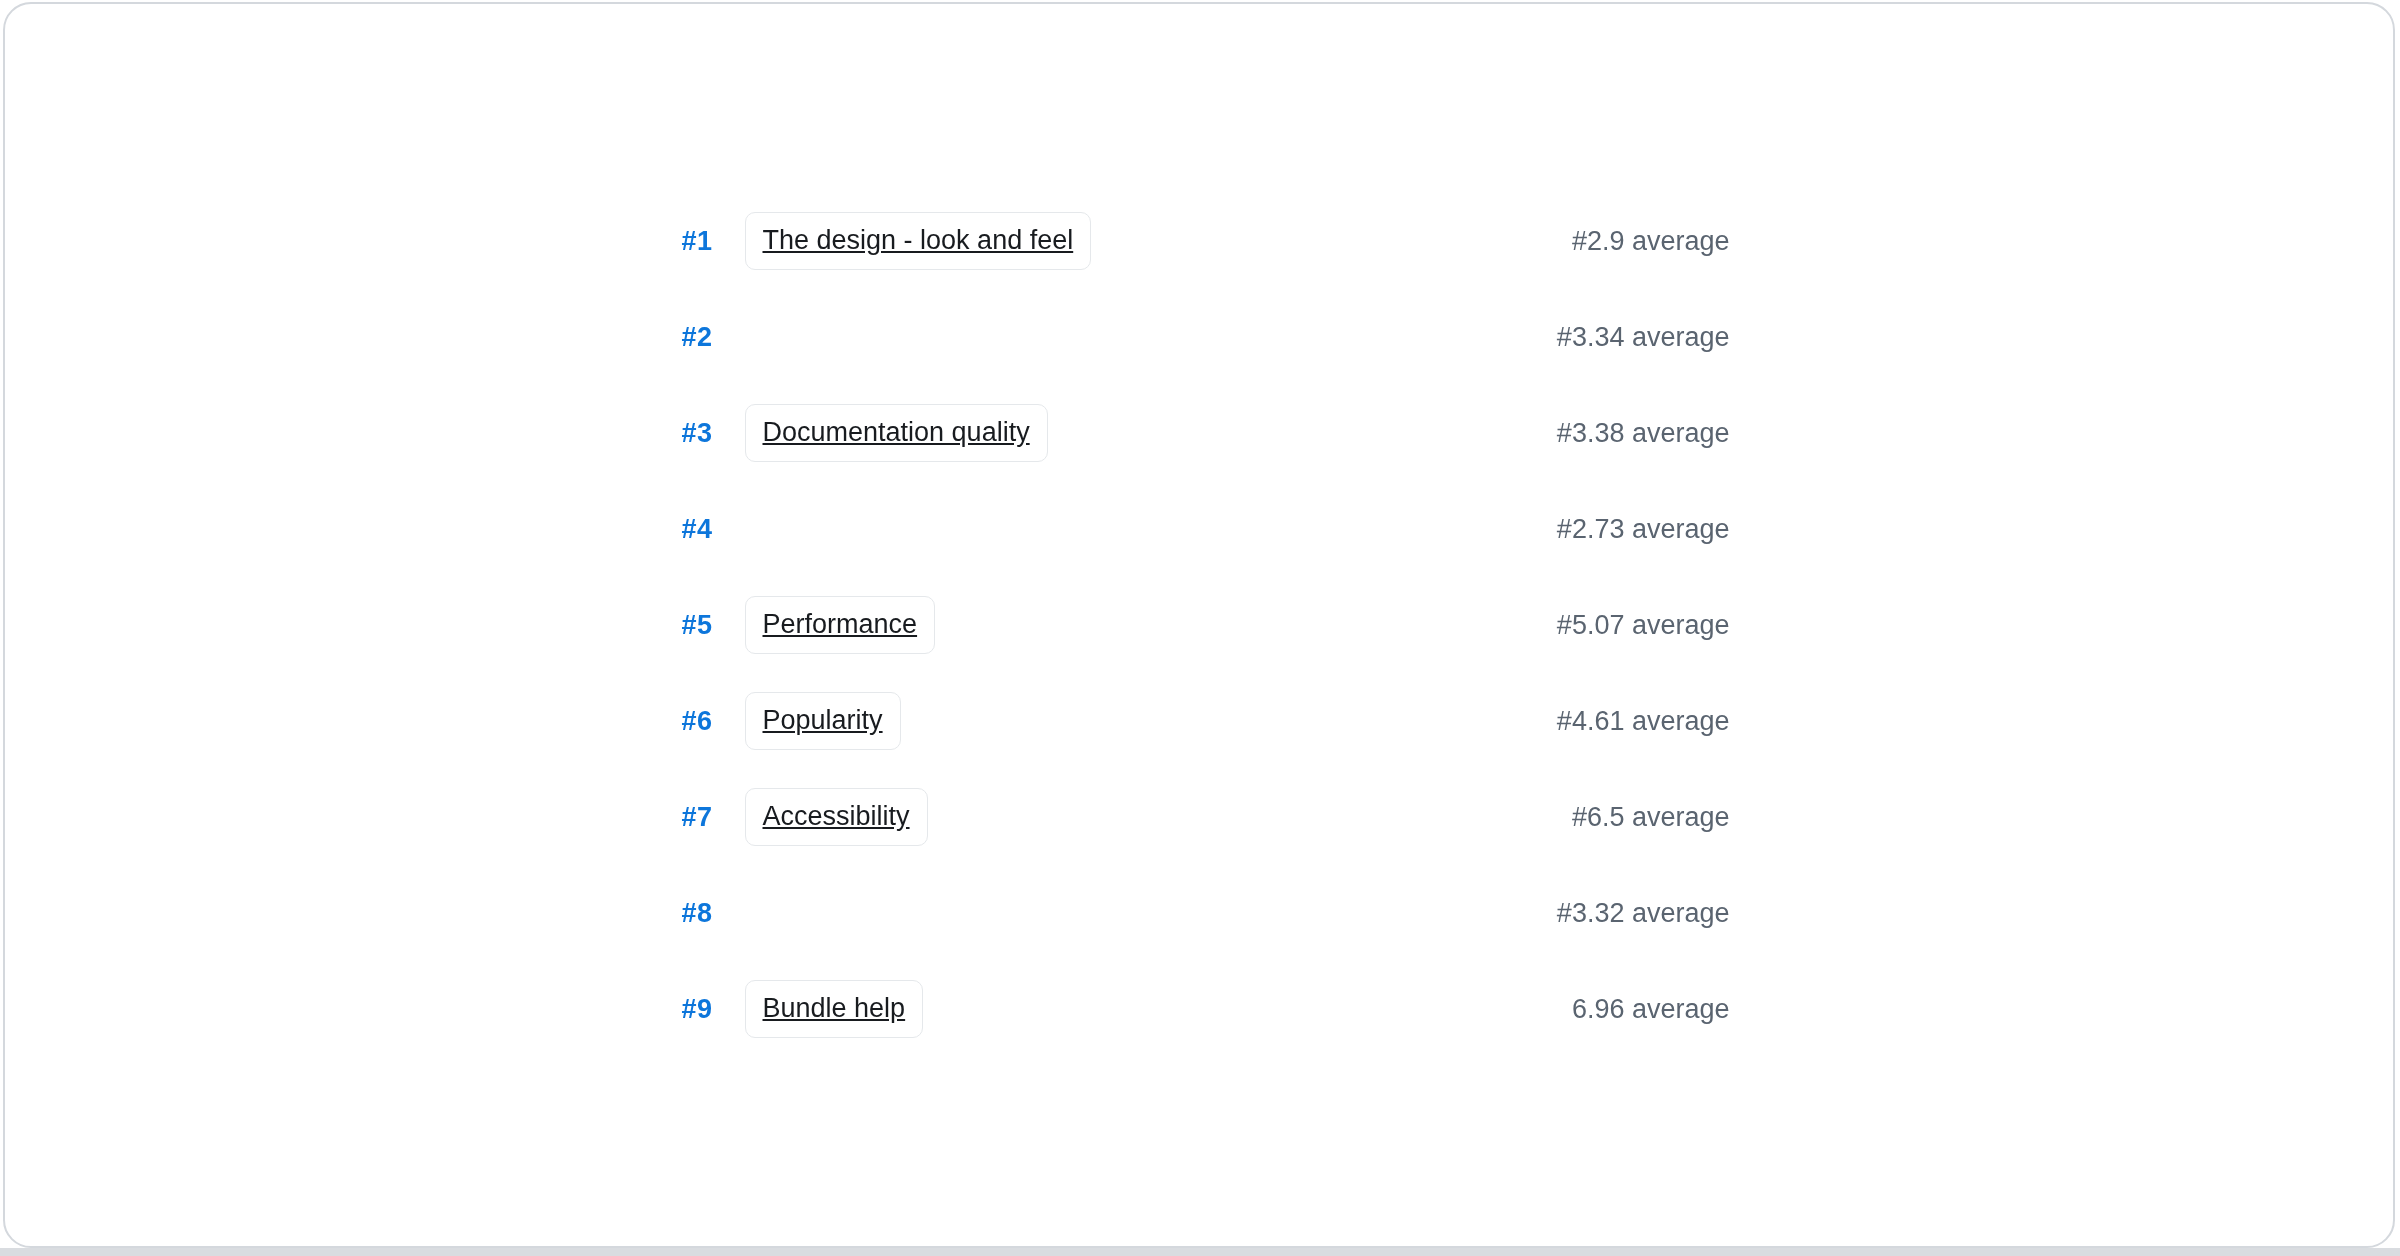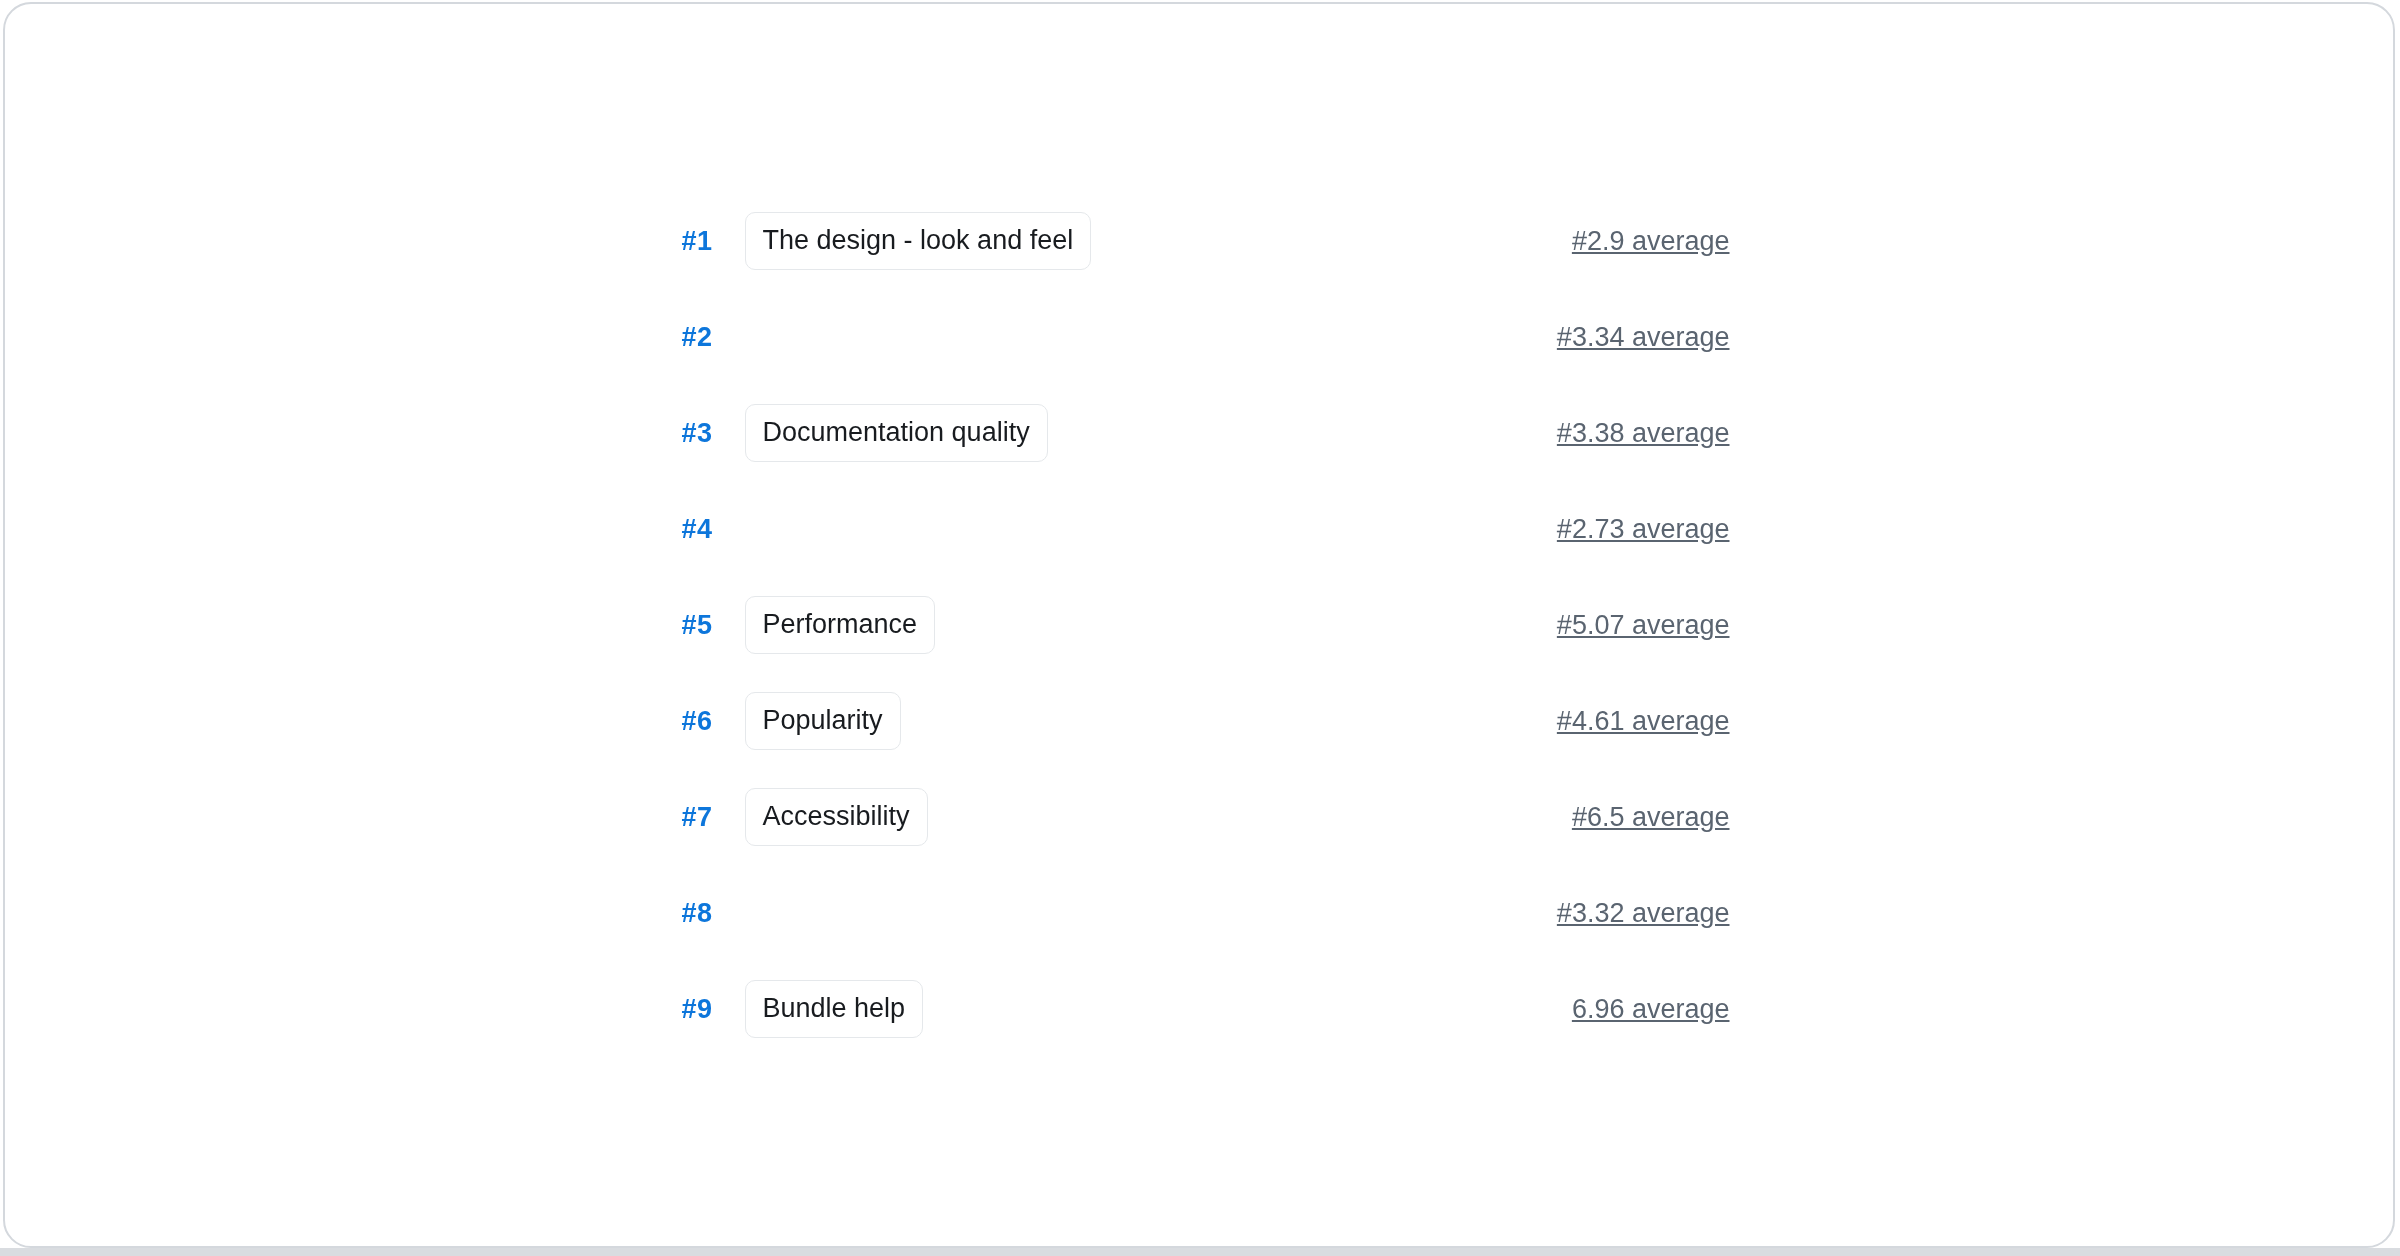--- a/index.html
+++ b/index.html
@@ -55,27 +55,27 @@
   .option-chip {
     margin-left: 32px;
     background: #ffffff;
     border: 1.5px solid #e5e8eb;
     border-radius: 10px;
     padding: 13px 17px;
     font-size: 27px;
     color: #181b1f;
     line-height: 1.1;
     white-space: nowrap;
+    text-decoration: underline;
   }
   .average-score {
     margin-left: auto;
     font-size: 27px;
     color: #5a6470;
     white-space: nowrap;
-    text-decoration: underline;
   }
 </style>
 </head>
 <body>
 
 <div class="results-card">
   <div class="ranking-list">
 
     <div class="ranking-row">
       <span class="rank-badge">#1</span>

